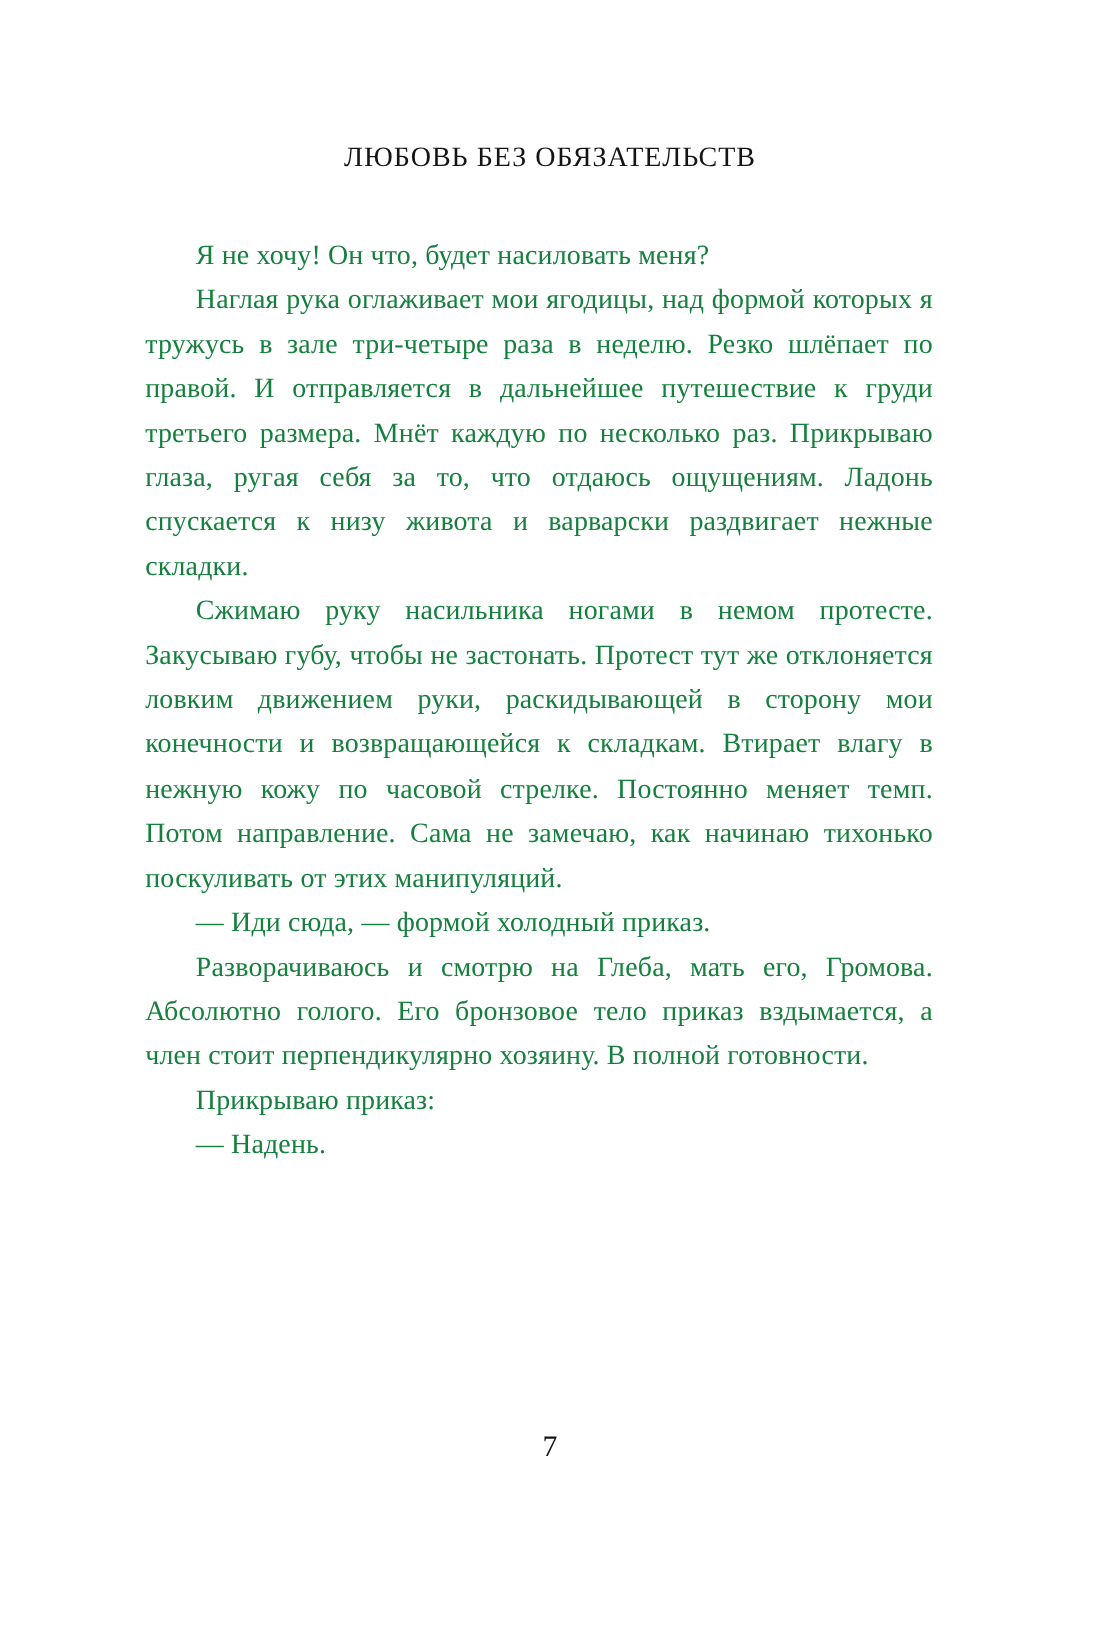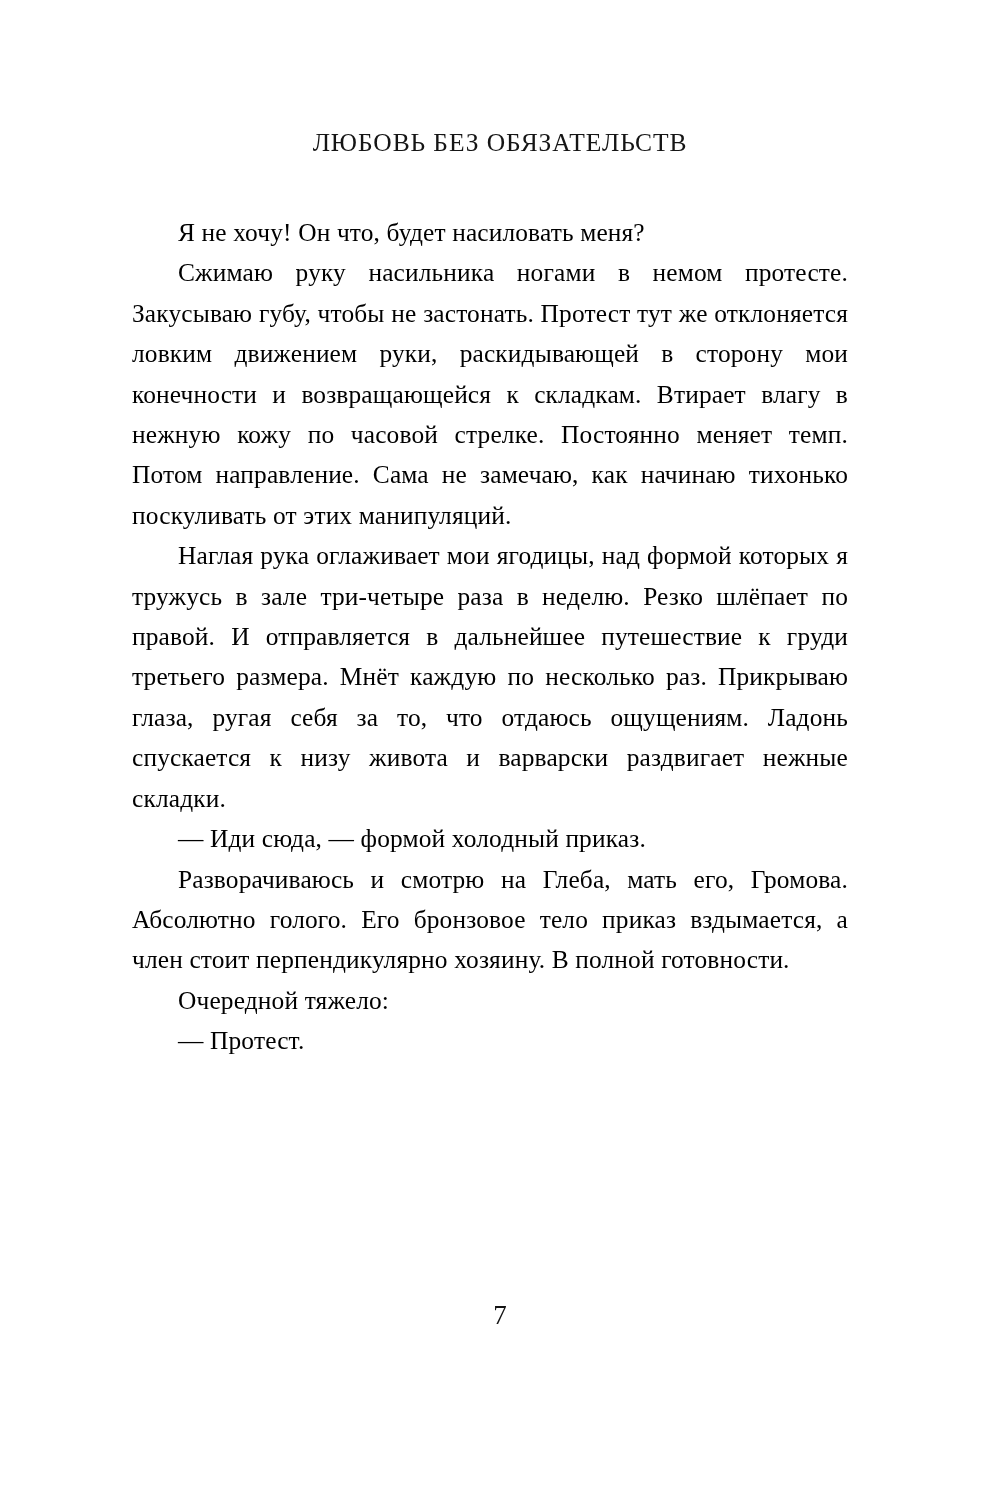--- a/index.html
+++ b/index.html
@@ -35,21 +35,21 @@
     font-weight: 400;
   }
   .body-text {
     position: absolute;
     top: 212px;
     left: 132px;
     width: 716px;
     font-family: "Liberation Serif", serif;
     font-size: 25.4px;
     line-height: 40.4px;
-    color: #000000;
+    color: #15803d;
     text-align: justify;
     text-justify: inter-word;
     letter-spacing: 0.15px;
     hyphens: manual;
   }
   .body-text p {
     margin: 0;
     text-indent: 46px;
   }
   .folio {
@@ -65,23 +65,23 @@
 </style>
 </head>
 <body>
 
 <div class="page">
 
   <div class="running-head">ЛЮБОВЬ БЕЗ ОБЯЗАТЕЛЬСТВ</div>
 
   <div class="body-text">
     <p>Я не хочу! Он что, будет насиловать меня?</p>
+    <p>Наглая рука оглаживает мои ягодицы, над формой которых я тружусь в зале три-четыре раза в неделю. Резко шлёпает по правой. И отправляется в дальнейшее путешествие к груди третьего размера. Мнёт каждую по несколько раз. Прикрываю глаза, ругая себя за то, что отдаюсь ощущениям. Ладонь спускается к низу живота и варварски раздвигает нежные складки.</p>
     <p>Сжимаю руку насильника ногами в немом протесте. Закусываю губу, чтобы не застонать. Протест тут же отклоняется ловким движением руки, раскидывающей в сторону мои конечности и возвращающейся к складкам. Втирает влагу в нежную кожу по часовой стрелке. Постоянно меняет темп. Потом направление. Сама не замечаю, как начинаю тихонько поскуливать от этих манипуляций.</p>
-    <p>Наглая рука оглаживает мои ягодицы, над формой которых я тружусь в зале три-четыре раза в неделю. Резко шлёпает по правой. И отправляется в дальнейшее путешествие к груди третьего размера. Мнёт каждую по несколько раз. Прикрываю глаза, ругая себя за то, что отдаюсь ощущениям. Ладонь спускается к низу живота и варварски раздвигает нежные складки.</p>
     <p>— Иди сюда, — формой холодный приказ.</p>
     <p>Разворачиваюсь и смотрю на Глеба, мать его, Громова. Абсолютно голого. Его бронзовое тело приказ вздымается, а член стоит перпендикулярно хозяину. В полной готовности.</p>
-    <p>Очередной тяжело:</p>
-    <p>— Протест.</p>
+    <p>Прикрываю приказ:</p>
+    <p>— Надень.</p>
   </div>
 
   <div class="folio">7</div>
 
 </div>
 
 </body></html>

